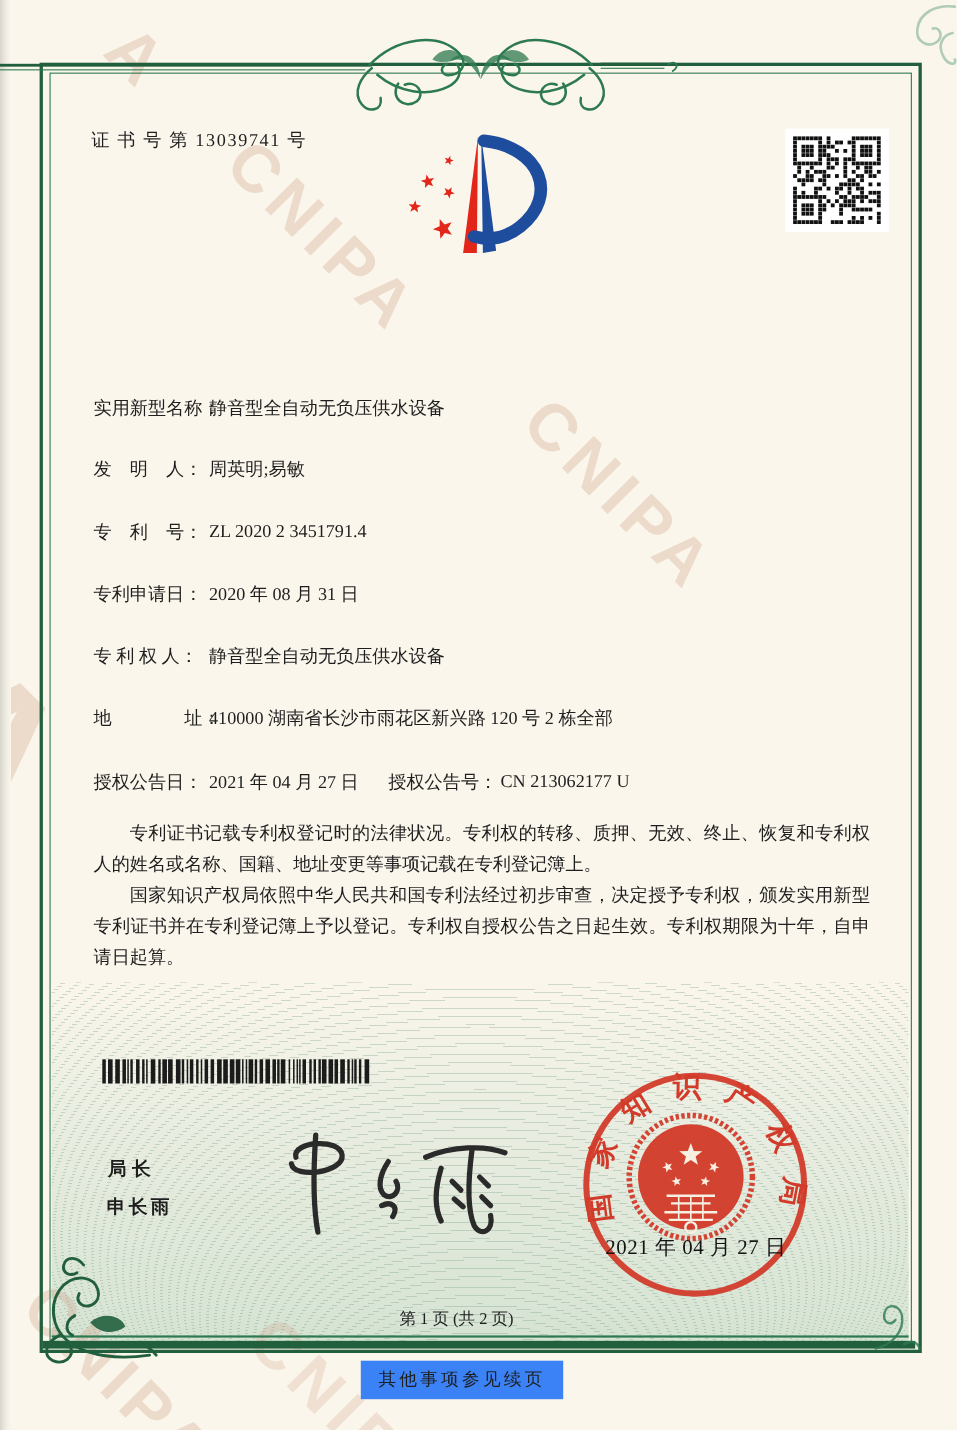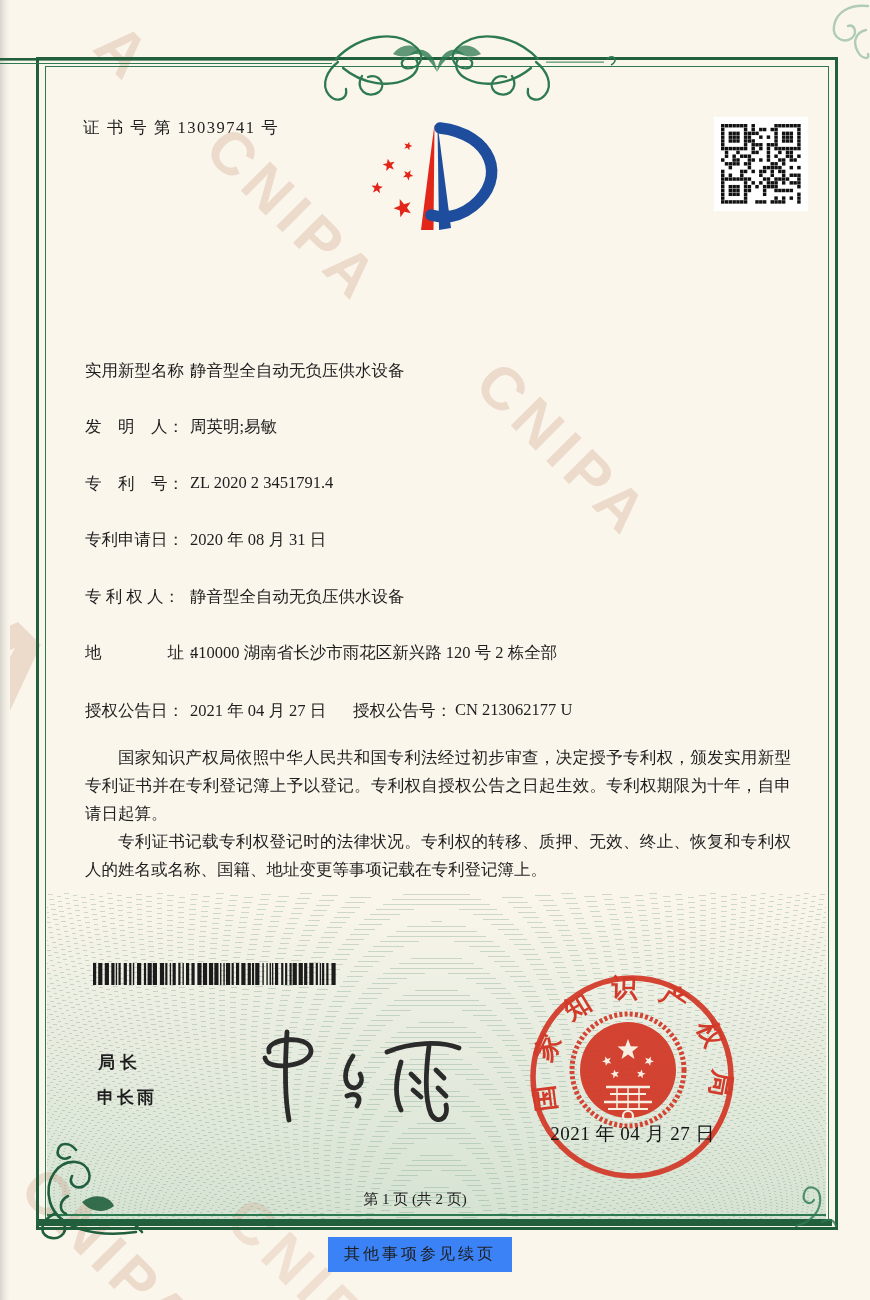--- a/index.html
+++ b/index.html
@@ -399,22 +399,22 @@
     <span class="fvalue">410000 湖南省长沙市雨花区新兴路 120 号 2 栋全部</span>
   </div>
   <div class="fr" style="top:700px">
     <span class="flabel">授权公告日：</span>
     <span class="fvalue">2021 年 04 月 27 日</span>
     <span class="flabel2">授权公告号：</span>
     <span class="fvalue2">CN 213062177 U</span>
   </div>
 
   <div class="body-text">
+    <p>专利证书记载专利权登记时的法律状况。专利权的转移、质押、无效、终止、恢复和专利权人的姓名或名称、国籍、地址变更等事项记载在专利登记簿上。</p>
     <p>国家知识产权局依照中华人民共和国专利法经过初步审查，决定授予专利权，颁发实用新型专利证书并在专利登记簿上予以登记。专利权自授权公告之日起生效。专利权期限为十年，自申请日起算。</p>
-    <p>专利证书记载专利权登记时的法律状况。专利权的转移、质押、无效、终止、恢复和专利权人的姓名或名称、国籍、地址变更等事项记载在专利登记簿上。</p>
   </div>
 
   <div class="barcode-box">
     <svg id="barcode" viewBox="0 0 248 22">
         <rect x="0" y="0" width="3.2" height="22" fill="#1b1b1b"></rect>
         <rect x="5.191619193553925" y="0" width="4.2" height="22" fill="#1b1b1b"></rect>
         <rect x="11.75892188549042" y="0" width="4.2" height="22" fill="#1b1b1b"></rect>
         <rect x="18.30673214197159" y="0" width="3.2" height="22" fill="#1b1b1b"></rect>
         <rect x="22.725561285018923" y="0" width="1.4" height="22" fill="#1b1b1b"></rect>
         <rect x="25.500823456048966" y="0" width="2.2" height="22" fill="#1b1b1b"></rect>

